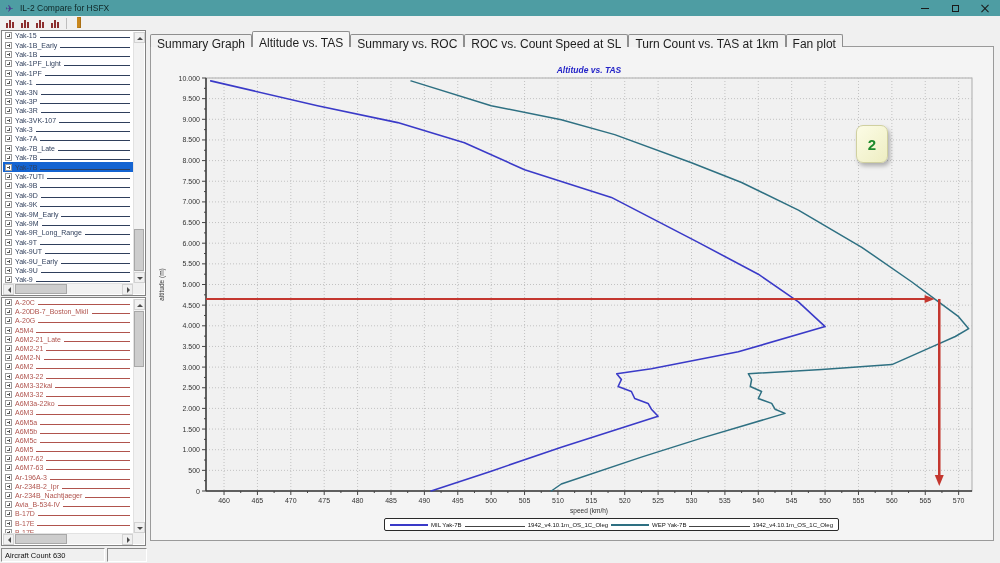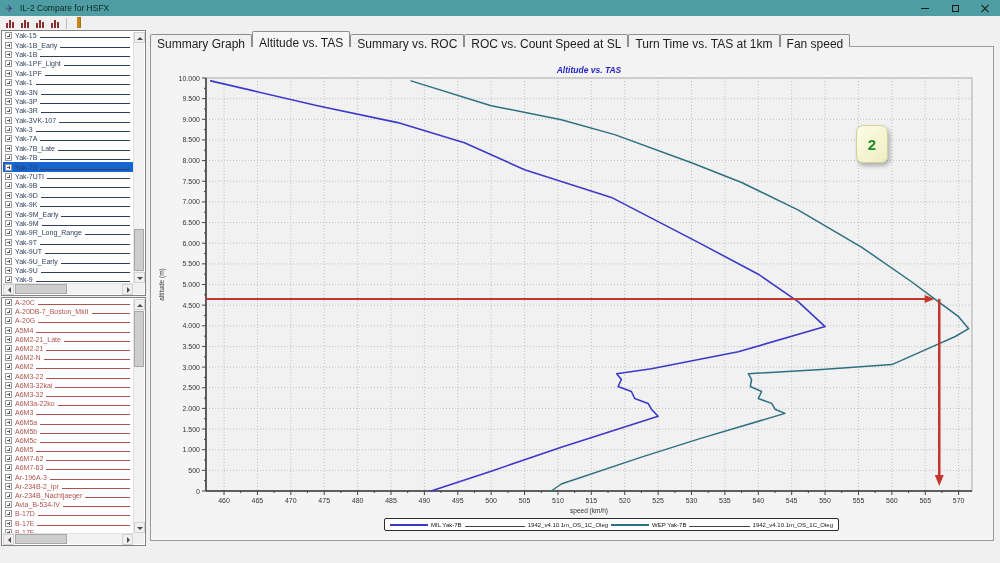--- a/index.html
+++ b/index.html
@@ -435,22 +435,22 @@
         </div>
     </div>
     <div class="sb-corner"></div>
   </div>
 
   <div class="tabbar" id="tabbar">
       <div class="tab">Summary Graph</div>
       <div class="tab active">Altitude vs. TAS</div>
       <div class="tab">Summary vs. ROC</div>
       <div class="tab">ROC vs. Count Speed at SL</div>
-      <div class="tab">Turn Time vs. TAS at 1km</div>
-      <div class="tab">Fan speed</div>
+      <div class="tab">Turn Count vs. TAS at 1km</div>
+      <div class="tab">Fan plot</div>
     </div>
 
   <div class="chart-panel">
     <svg id="chart-svg" width="844" height="495">
         <rect x="55" y="31" width="766" height="413" fill="#F1F1F1" stroke="#ABABAB" stroke-width="1"></rect>
         <line x1="73.03138622493454" y1="31" x2="73.03138622493454" y2="444" stroke="#C2C2C2" stroke-width="1" stroke-dasharray="1 2"></line>
         <line x1="106.42284219703568" y1="31" x2="106.42284219703568" y2="444" stroke="#C2C2C2" stroke-width="1" stroke-dasharray="1 2"></line>
         <line x1="139.8142981691368" y1="31" x2="139.8142981691368" y2="444" stroke="#C2C2C2" stroke-width="1" stroke-dasharray="1 2"></line>
         <line x1="173.20575414123795" y1="31" x2="173.20575414123795" y2="444" stroke="#C2C2C2" stroke-width="1" stroke-dasharray="1 2"></line>
         <line x1="206.5972101133391" y1="31" x2="206.5972101133391" y2="444" stroke="#C2C2C2" stroke-width="1" stroke-dasharray="1 2"></line>
@@ -640,14 +640,18 @@
       <span class="lg-label">MIL  Yak-7B</span>
       <span class="lg-fill"></span>
       <span class="lg-label">1942_v4.10.1m_OS_1C_Oleg</span>
       <span class="lg-line" id="lg-wep" style="background: rgb(46, 112, 130);"></span>
       <span class="lg-label">WEP Yak-7B</span>
       <span class="lg-fill"></span>
       <span class="lg-label">1942_v4.10.1m_OS_1C_Oleg</span>
     </div>
   </div>
 
+  <div class="statusbar">
+    <div class="status-panel">Aircraft Count 630</div>
+    <div class="status-panel2"></div>
+  </div>
 
 </div>
 
 </body></html>

